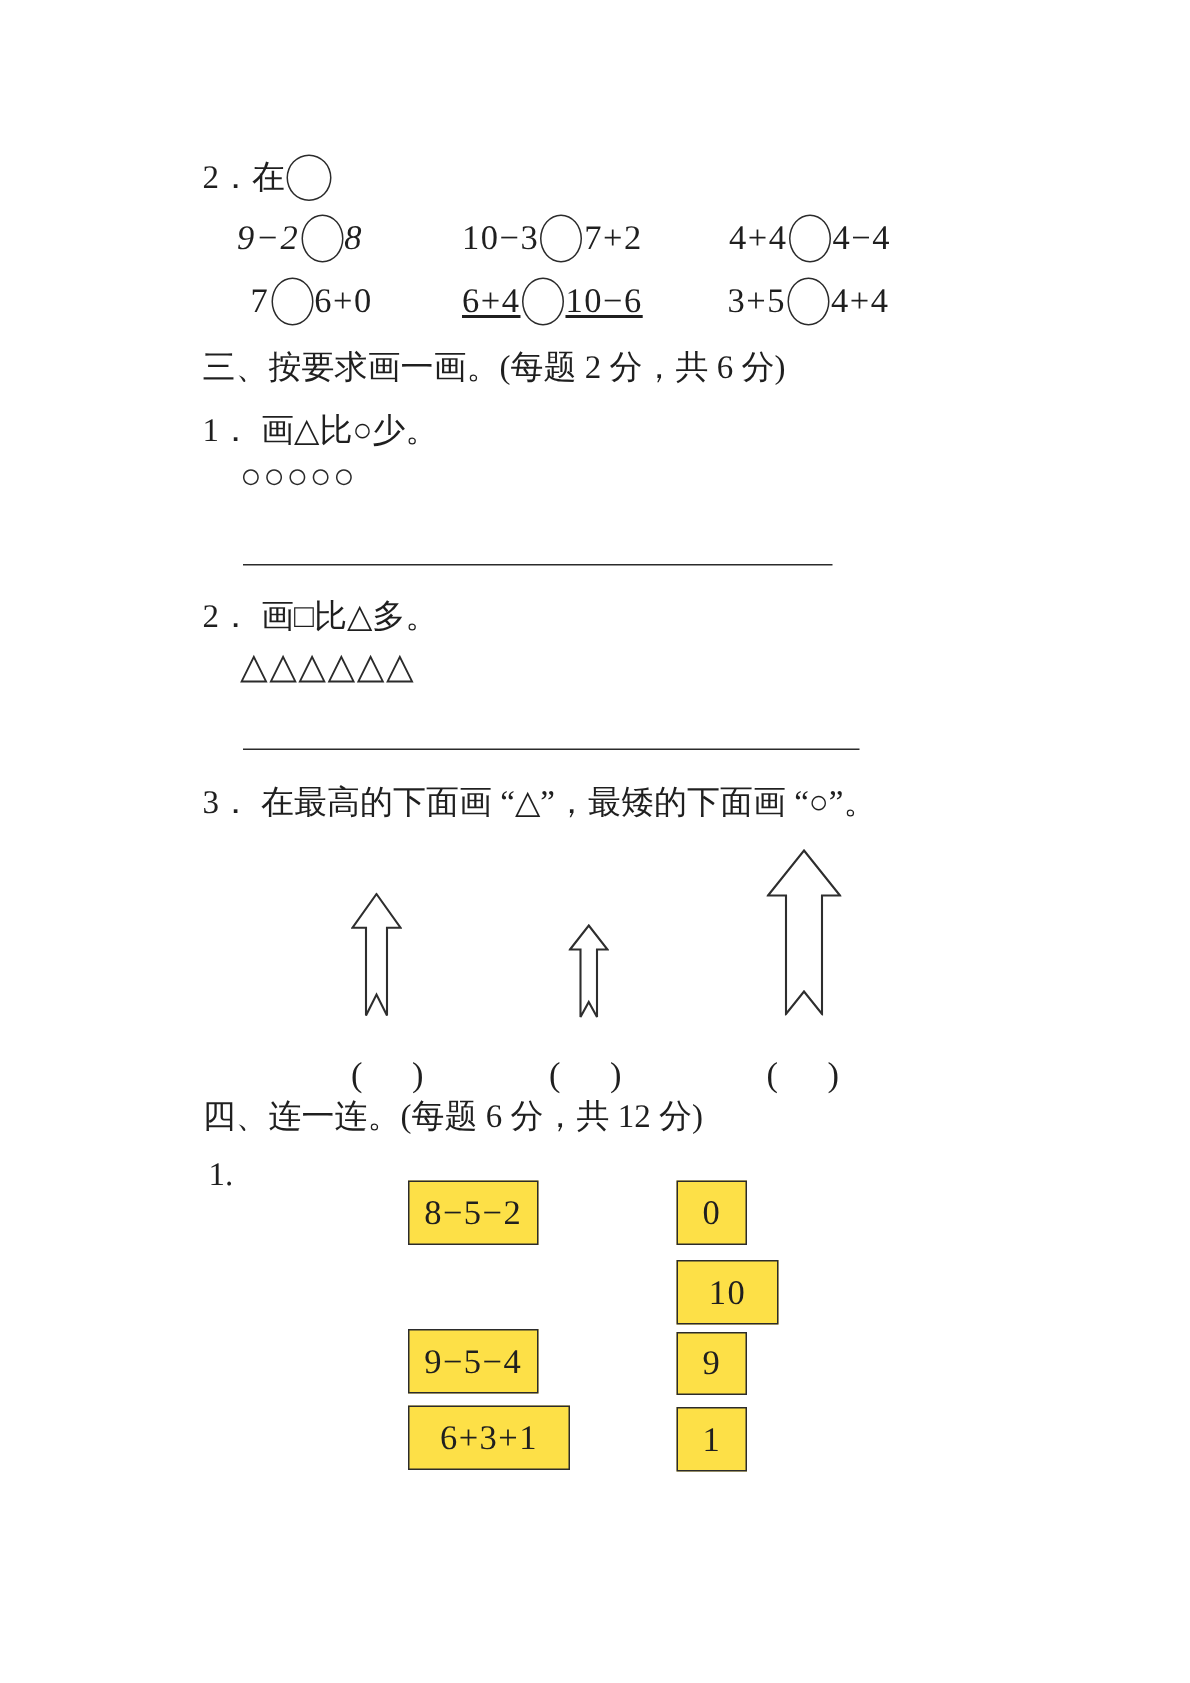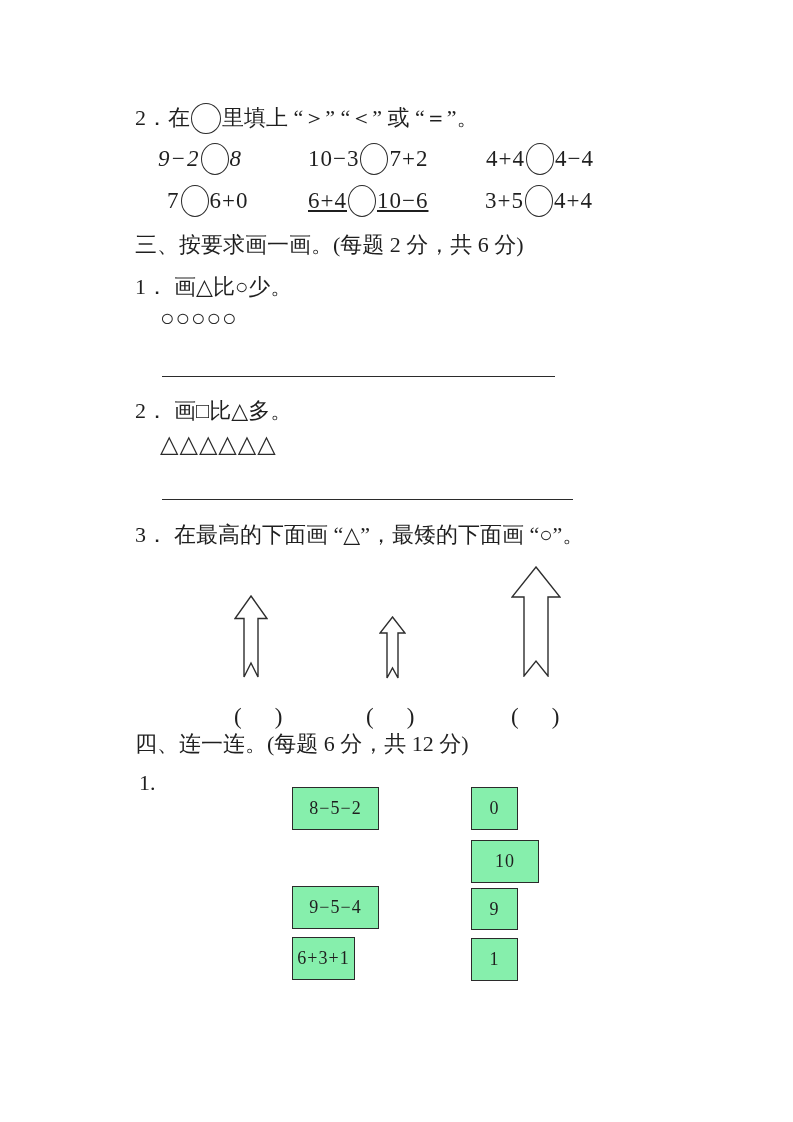--- a/index.html
+++ b/index.html
@@ -29,35 +29,33 @@
   }
   .circle-blank.lg { width: 30px; height: 31px; }
   .item-num { margin-right: 6px; }
   .shapes-row { font-size: 24px; letter-spacing: 1px; color: #2b2b2b; white-space: nowrap; }
   .rule { border-bottom: 1.6px solid #2b2b2b; height: 14px; }
   .blank-paren { font-size: 23px; letter-spacing: 5px; white-space: nowrap; }
   .arrow-svg { display: block; }
   .bx {
     border: 1.6px solid #2b2b2b;
     display: flex; align-items: center; justify-content: center;
-    font-size: 18px; letter-spacing: 1px;
-    background: #86efac;
-    margin-left: 20px;
+    font-size: 23px; letter-spacing: 1px;
+    background: #fde047;
   }
 </style>
 </head>
 <body>
 
 <div class="page">
 
   <div class="abs flexrow" style="left:135px; top:100px; height:36px;">
     <span class="cjk">2．</span>
     <span class="cjk">在</span>
     <span class="circle-blank lg"></span>
-    <span class="cjk">里填上 “＞” “＜” 或 “＝”。</span>
   </div>
 
   <div class="abs flexrow eq" style="left:158px; top:140px;font-style:italic;">
     <span class="num-text">9−2</span>
     <span class="circle-blank"></span>
     <span class="num-text">8</span>
   </div>
   <div class="abs flexrow eq" style="left:308px; top:140px;">
     <span class="num-text">10−3</span>
     <span class="circle-blank"></span>
@@ -124,20 +122,20 @@
 
   <div class="abs blank-paren" style="left:234px; top:701px;">(　)</div>
   <div class="abs blank-paren" style="left:366px; top:701px;">(　)</div>
   <div class="abs blank-paren" style="left:511px; top:701px;">(　)</div>
 
   <div class="abs cjk" style="left:135px; top:730px;">四、连一连。(每题 6 分，共 12 分)</div>
   <div class="abs cjk" style="left:139px; top:769px;">1.</div>
 
   <div class="abs bx" style="left:272px; top:787px; width:87px; height:43px;">8−5−2</div>
   <div class="abs bx" style="left:272px; top:886px; width:87px; height:43px;">9−5−4</div>
-  <div class="abs bx" style="left:272px; top:937px; width:63px; height:43px;">6+3+1</div>
+  <div class="abs bx" style="left:272px; top:937px; width:108px; height:43px;">6+3+1</div>
 
   <div class="abs bx" style="left:451px; top:787px; width:47px; height:43px;">0</div>
   <div class="abs bx" style="left:451px; top:840px; width:68px; height:43px;">10</div>
   <div class="abs bx" style="left:451px; top:888px; width:47px; height:42px;">9</div>
   <div class="abs bx" style="left:451px; top:938px; width:47px; height:43px;">1</div>
 
 </div>
 
 </body></html>

